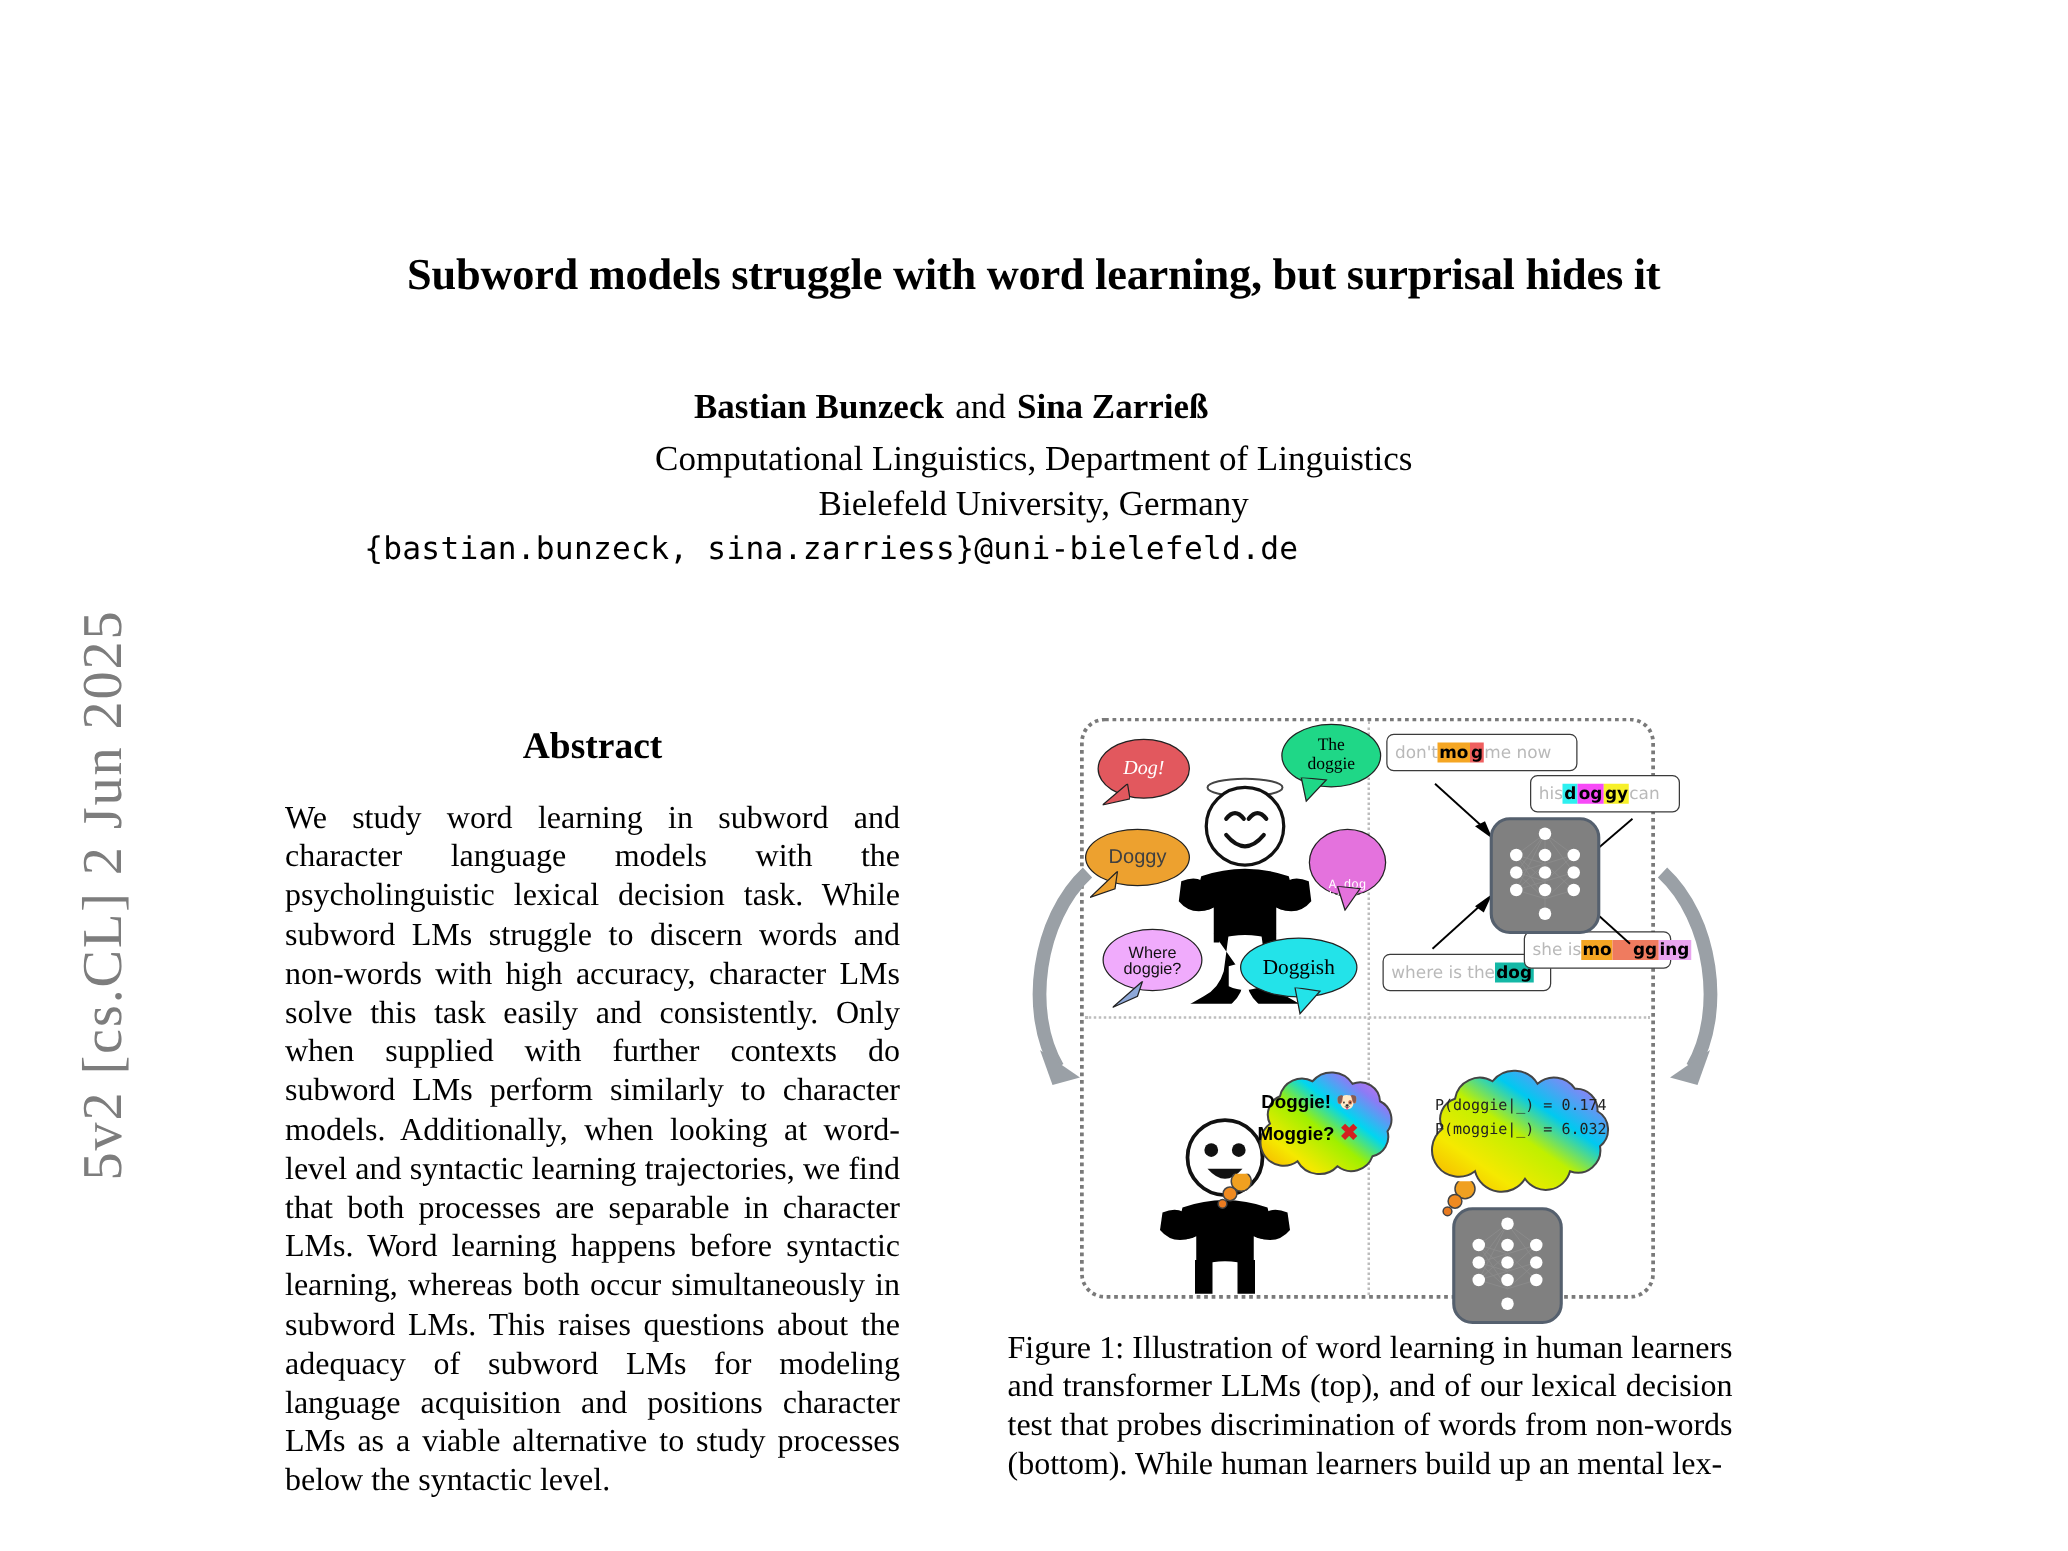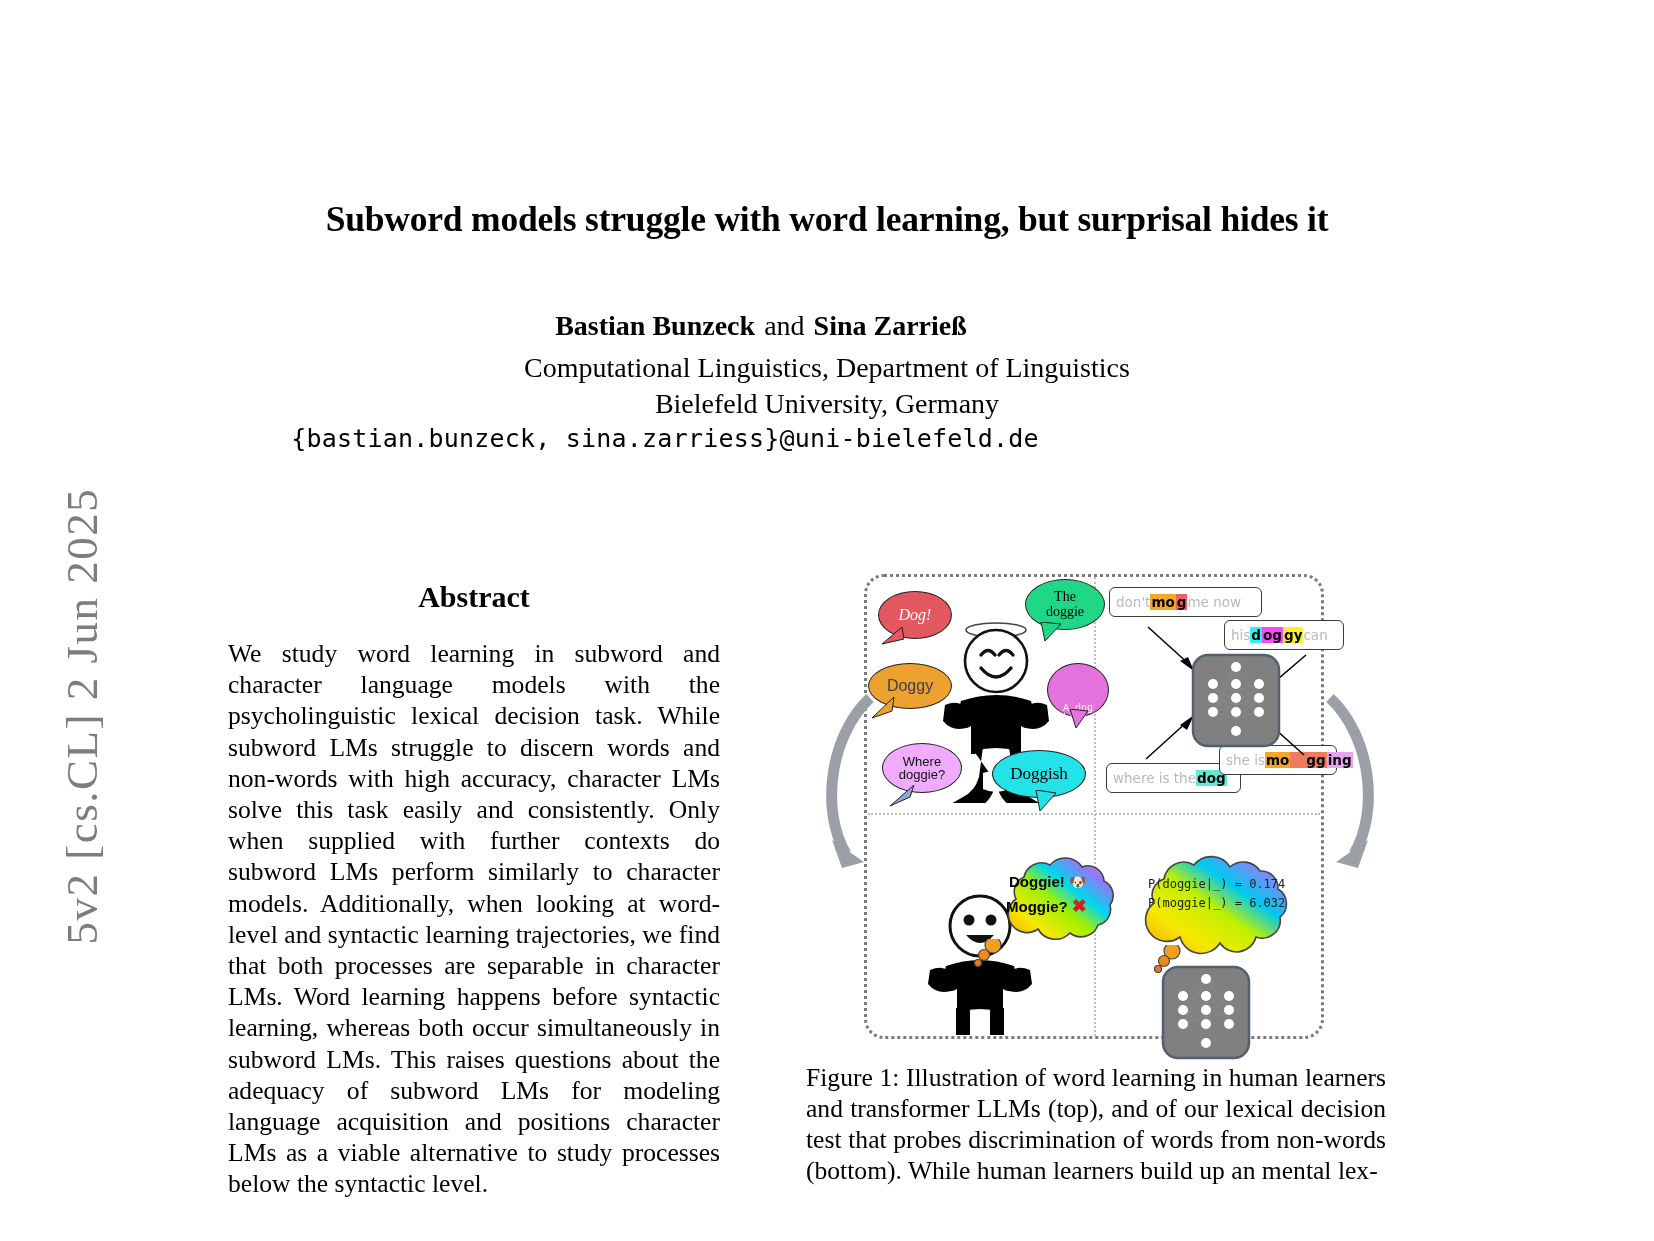--- a/index.html
+++ b/index.html
@@ -176,21 +176,21 @@
   <div class="tbox" style="left:418px; top:55px; width:120px; height:30px;">
     <span>his </span>
       <b class="hl" style="background:#2ef0f0;">d</b>
       <b class="hl" style="background:#f74af7;">og</b>
       <b class="hl" style="background:#f7f02a;">gy</b>
       <span> can</span>
   </div>
 
   <div class="tbox" style="left:300px; top:198px; width:135px; height:30px;">
     <span>where is the </span>
-      <b class="hl" style="background:#5eead4;">dog</b>
+      <b class="hl" style="background:#14b8a6;">dog</b>
   </div>
 
   <div class="tbox" style="left:413px; top:180px; width:118px; height:30px;">
     <span>she is </span>
       <b class="hl" style="background:#f5a623;">mo</b>
       <b class="hl" style="background:#ef7b5f;padding-left:16px;">gg</b>
       <b class="hl" style="background:#e9a4f0;">ing</b>
   </div>
 
   <svg style="position:absolute;left:340px;top:60px;width:55px;height:50px;" viewBox="0 0 55 50">

